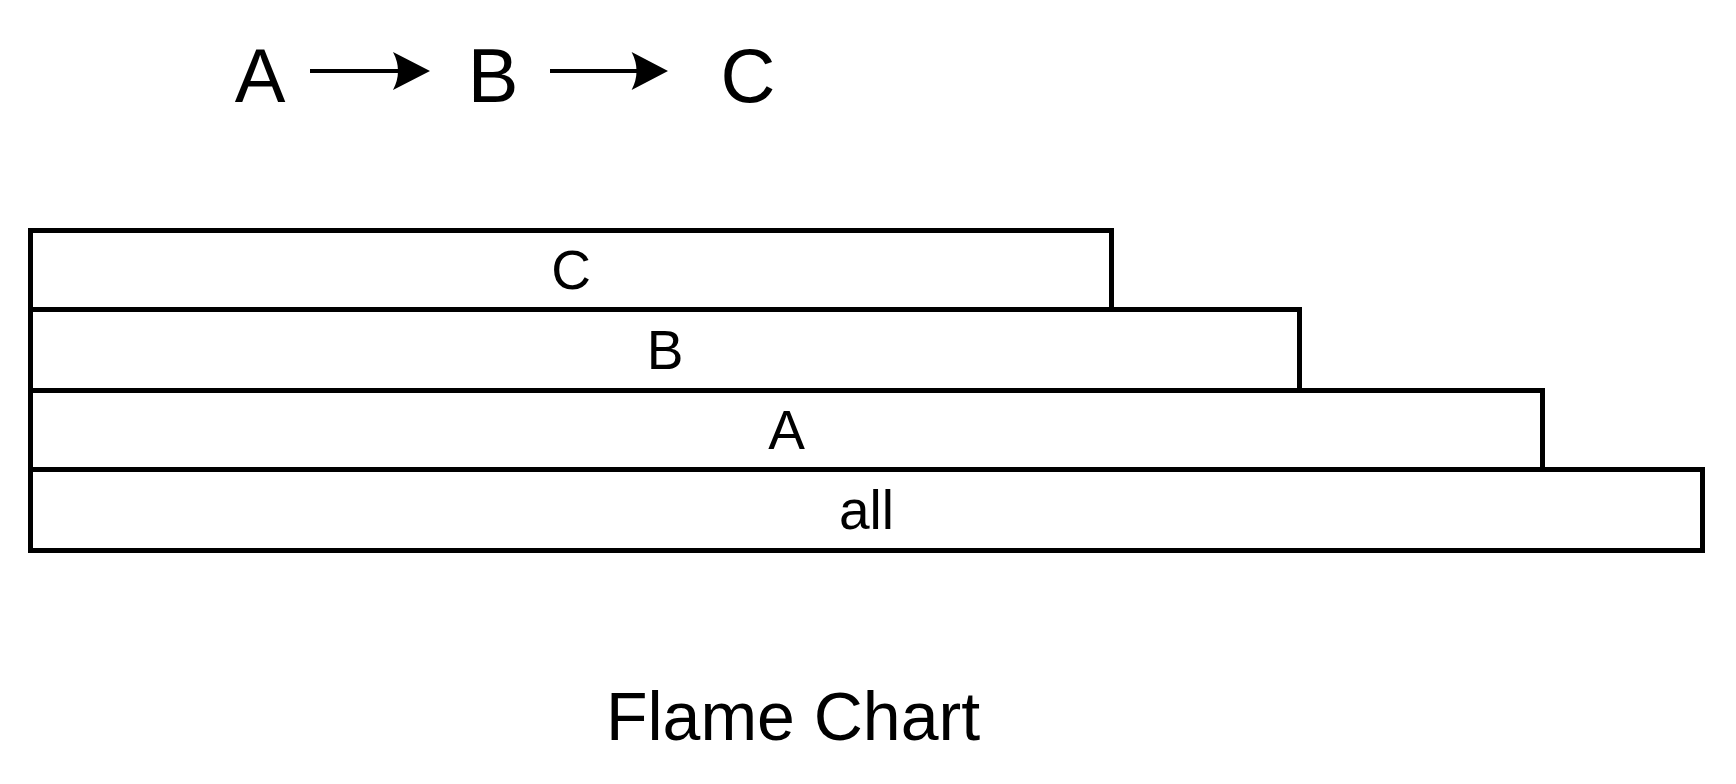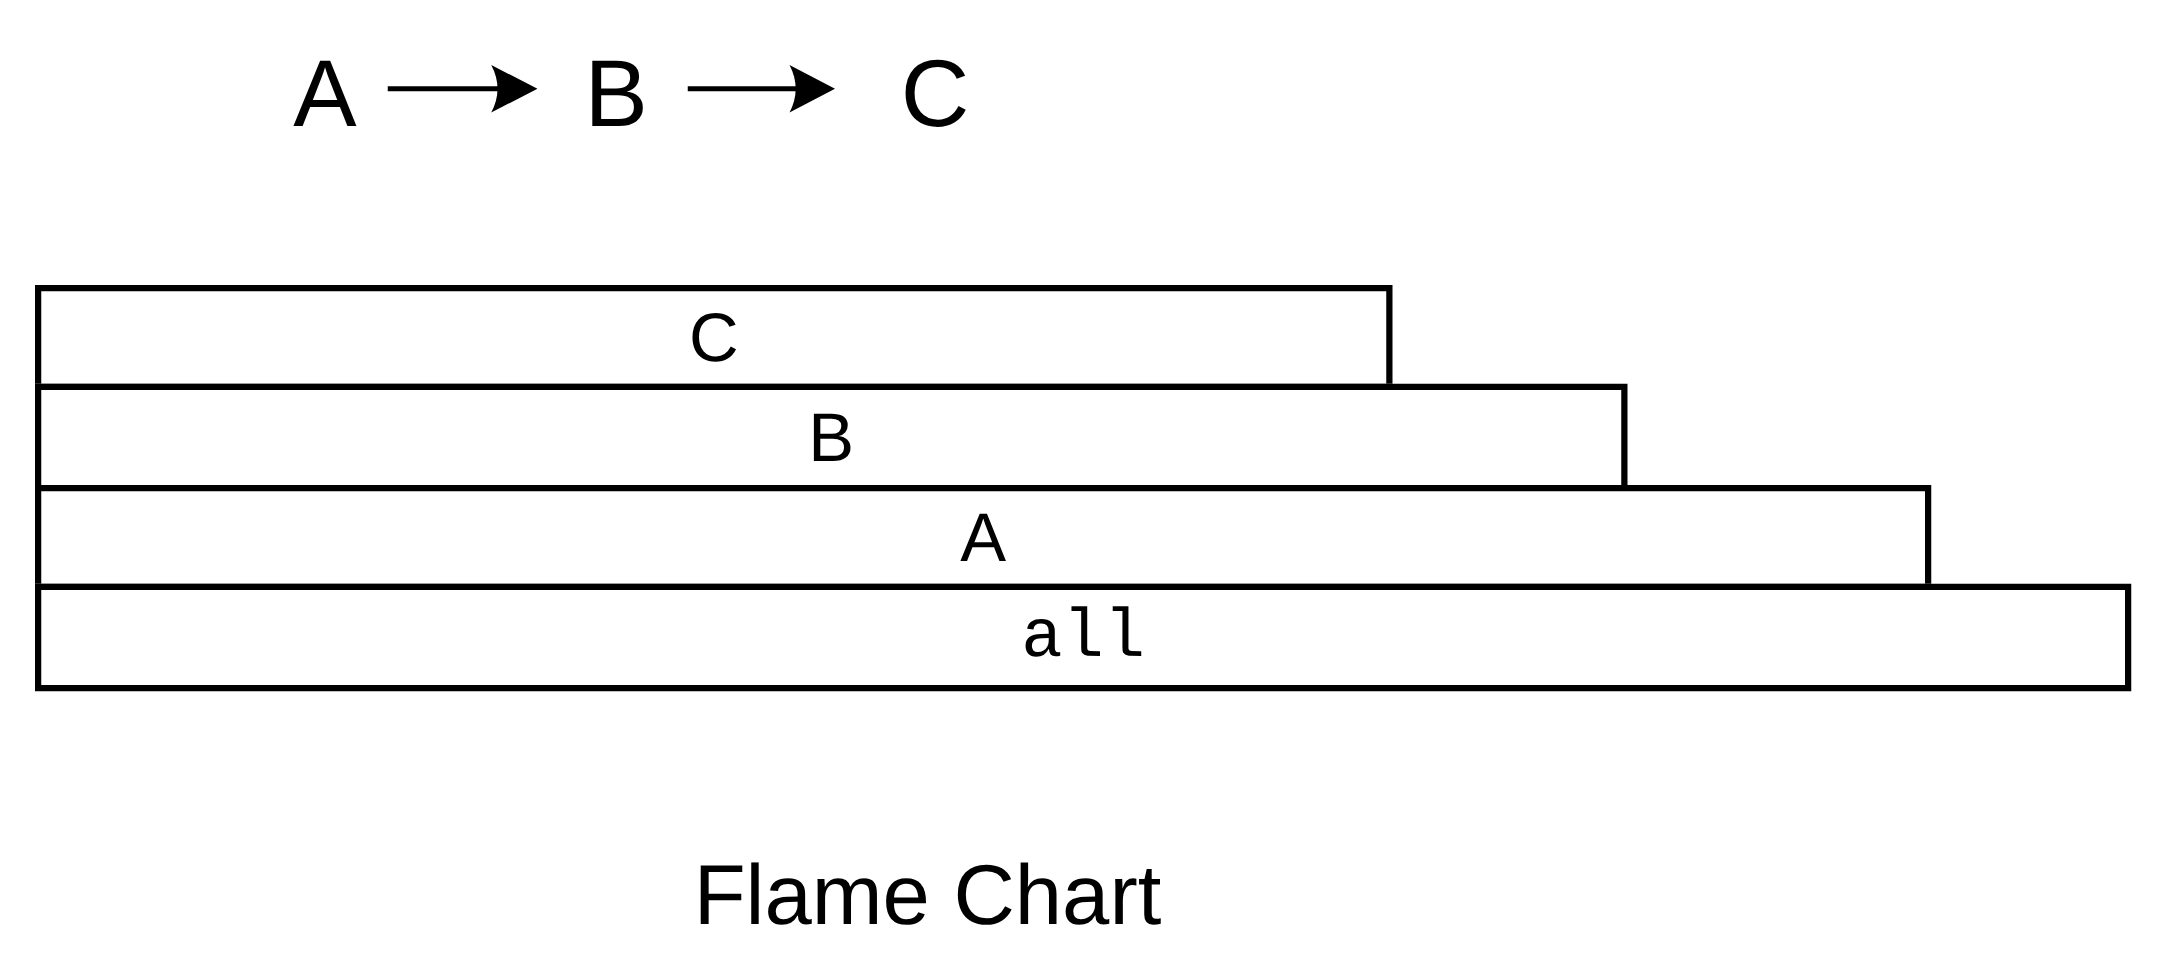--- a/index.html
+++ b/index.html
@@ -57,26 +57,26 @@
   }
   .frame .frame-label {
     font-size: 55px;
     line-height: 1;
     white-space: nowrap;
   }
   
   .frame.f-c   { top: 228px; height: 84px; width: 1086px; }
   .frame.f-b   { top: 307px; height: 86px; width: 1274px; }
   .frame.f-a   { top: 388px; height: 84px; width: 1517px; }
-  .frame.f-all { top: 467px; height: 86px; width: 1677px; font-family: Liberation Mono, monospace; }
+  .frame.f-all { top: 467px; height: 86px; width: 1677px; }
 
   
   .chart-title {
     position: absolute;
-    left: 742px;
+    left: 793px;
     top: 716px;
     transform: translate(-50%, -50%);
     font-size: 68px;
     line-height: 1;
     white-space: nowrap;
   }
 </style>
 </head>
 <body>
 

